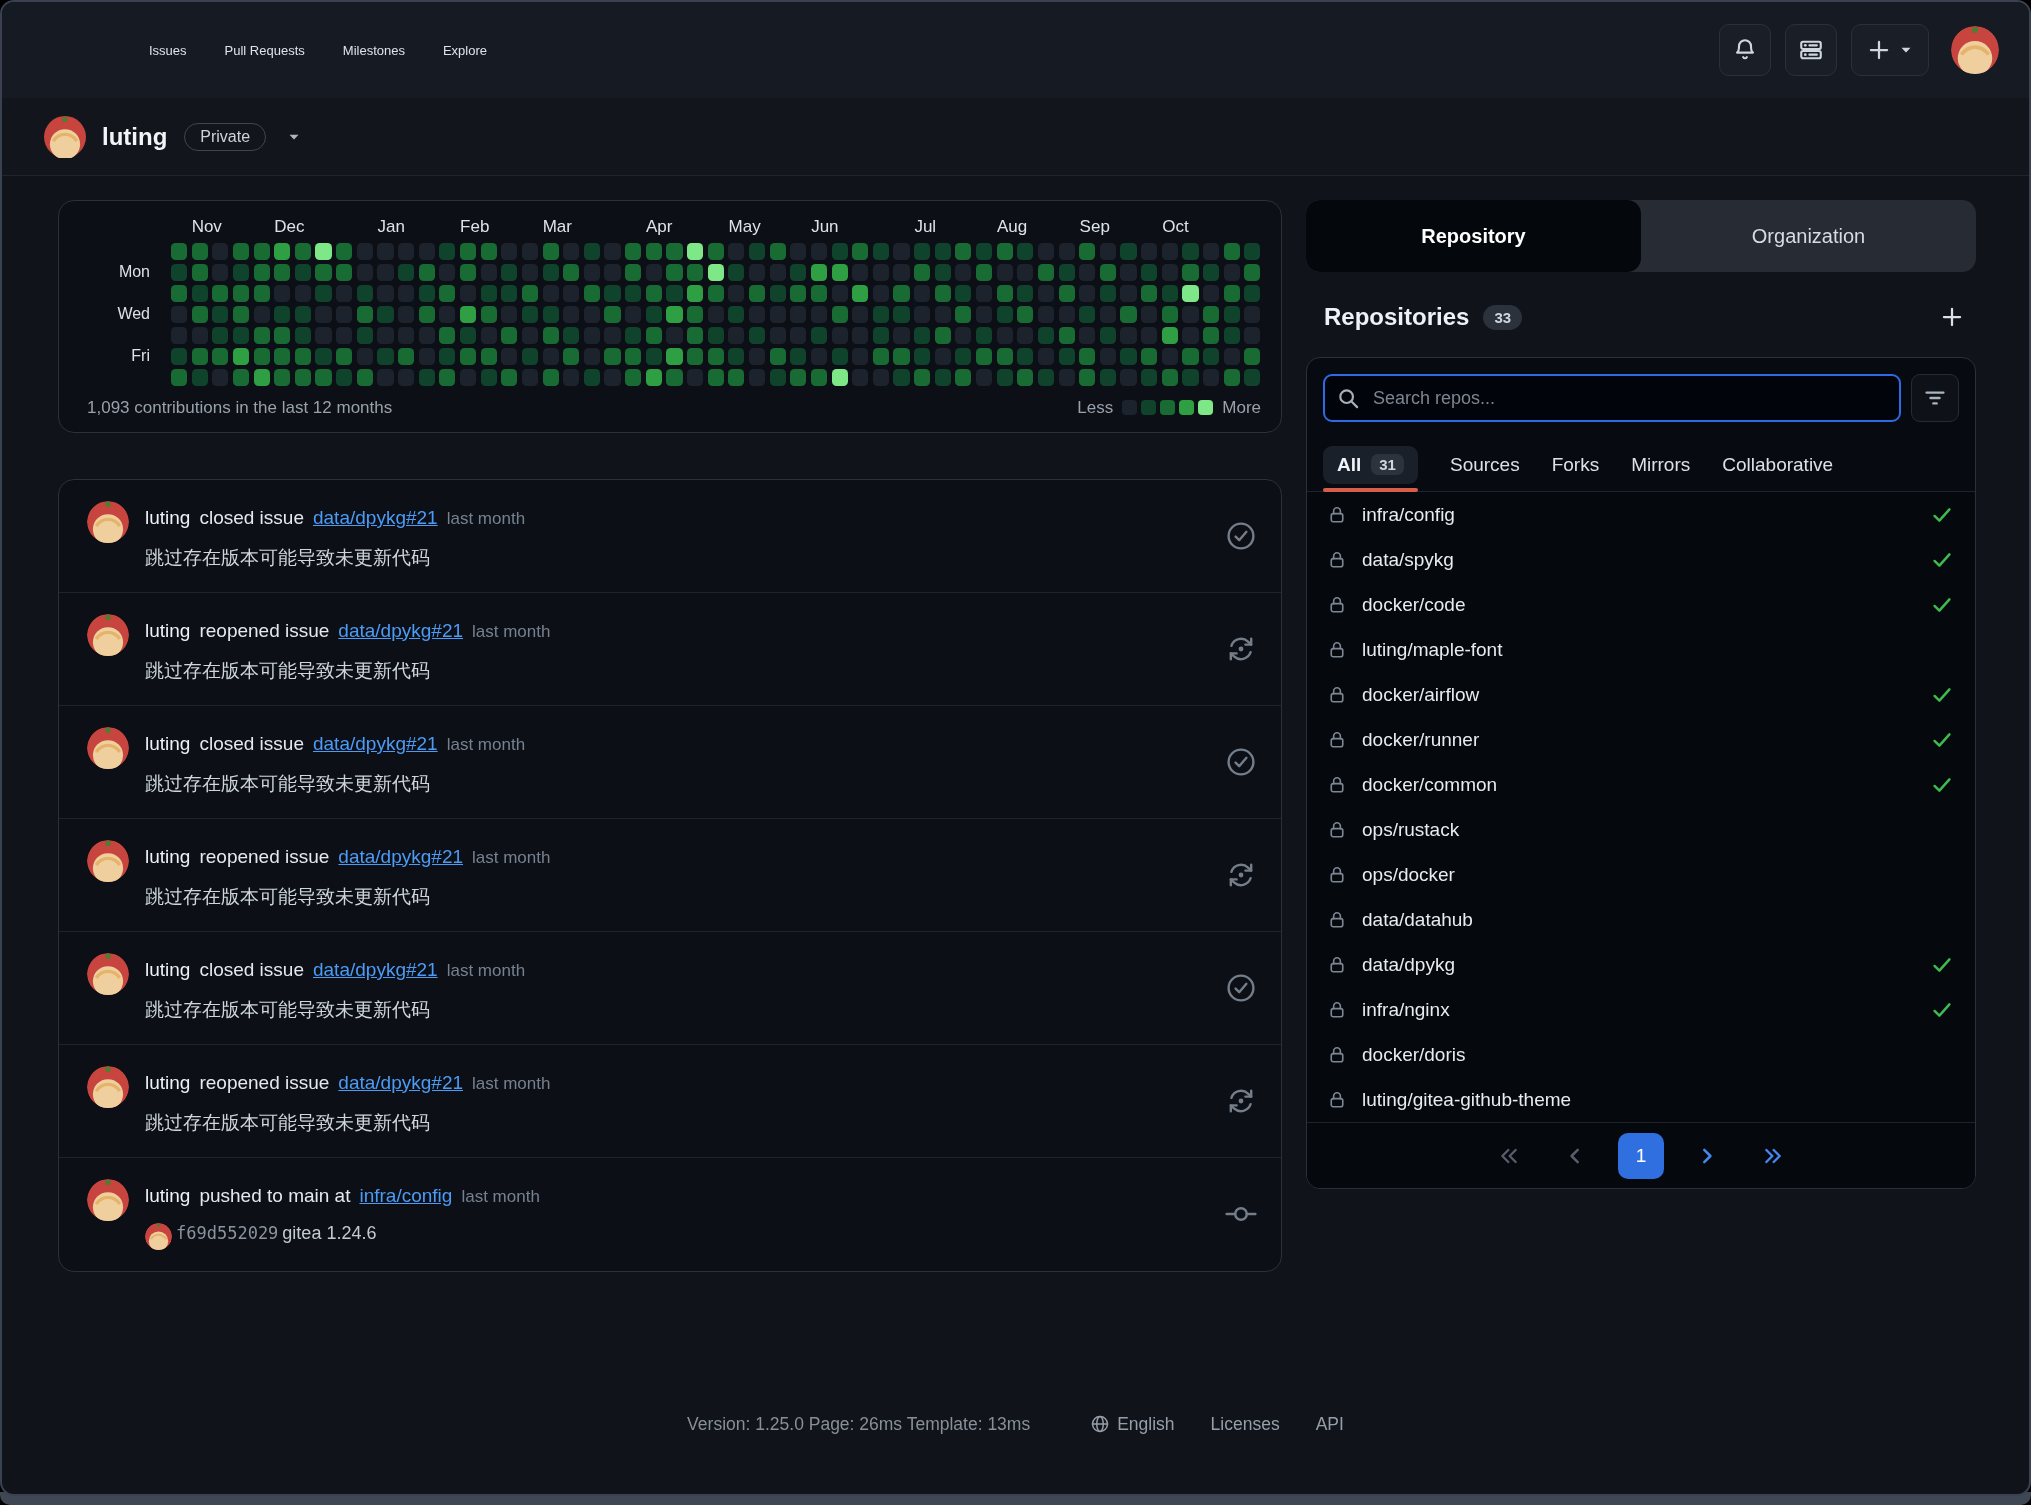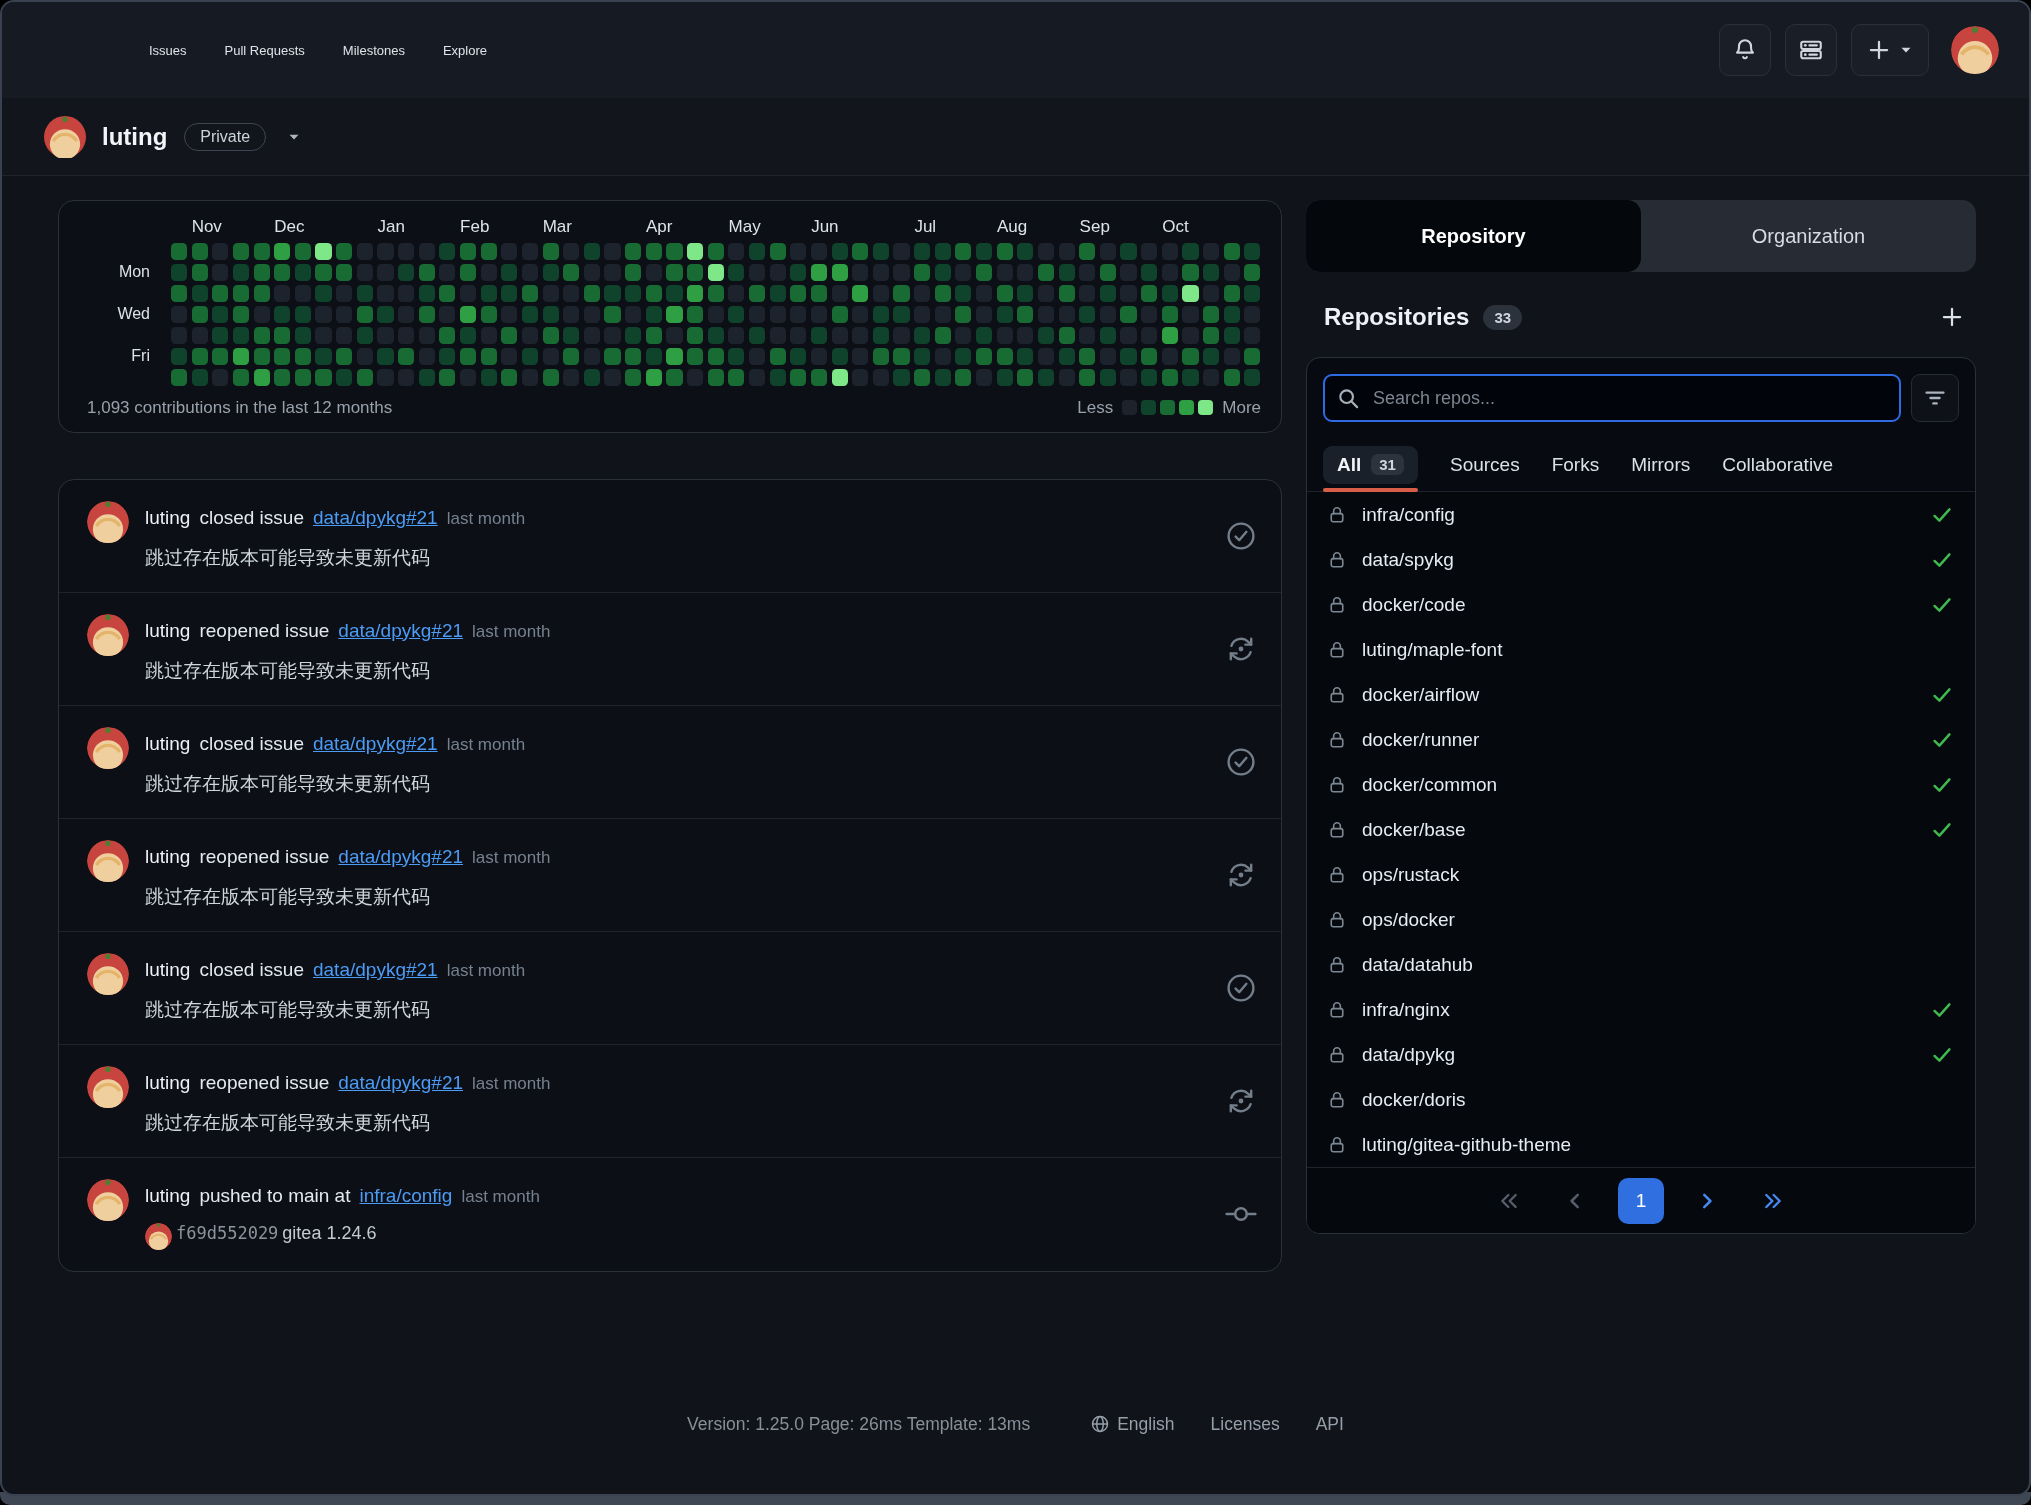--- a/index.html
+++ b/index.html
@@ -1041,76 +1041,62 @@
                   </svg>
                 </span>
               </div>
               <div class="repo-row">
                 <span class="repo-lock">
                   <svg width="20" height="20" viewBox="0 0 16 16">
                     <path fill="none" stroke="currentColor" stroke-linecap="round" stroke-linejoin="round" stroke-width="1.3" d="M5.3 6.9V4.9a2.7 2.7 0 0 1 5.4 0v2"></path>
                     <rect x="3.4" y="6.9" width="9.2" height="6.5" rx="1.6" fill="none" stroke="currentColor" stroke-linecap="round" stroke-linejoin="round" stroke-width="1.3"></rect>
                   </svg>
                 </span>
-                <span class="repo-name">docker/base</span>
+                <span class="repo-name">ops/rustack</span>
+              </div>
+              <div class="repo-row">
+                <span class="repo-lock">
+                  <svg width="20" height="20" viewBox="0 0 16 16">
+                    <path fill="none" stroke="currentColor" stroke-linecap="round" stroke-linejoin="round" stroke-width="1.3" d="M5.3 6.9V4.9a2.7 2.7 0 0 1 5.4 0v2"></path>
+                    <rect x="3.4" y="6.9" width="9.2" height="6.5" rx="1.6" fill="none" stroke="currentColor" stroke-linecap="round" stroke-linejoin="round" stroke-width="1.3"></rect>
+                  </svg>
+                </span>
+                <span class="repo-name">ops/docker</span>
+              </div>
+              <div class="repo-row">
+                <span class="repo-lock">
+                  <svg width="20" height="20" viewBox="0 0 16 16">
+                    <path fill="none" stroke="currentColor" stroke-linecap="round" stroke-linejoin="round" stroke-width="1.3" d="M5.3 6.9V4.9a2.7 2.7 0 0 1 5.4 0v2"></path>
+                    <rect x="3.4" y="6.9" width="9.2" height="6.5" rx="1.6" fill="none" stroke="currentColor" stroke-linecap="round" stroke-linejoin="round" stroke-width="1.3"></rect>
+                  </svg>
+                </span>
+                <span class="repo-name">data/datahub</span>
+              </div>
+              <div class="repo-row">
+                <span class="repo-lock">
+                  <svg width="20" height="20" viewBox="0 0 16 16">
+                    <path fill="none" stroke="currentColor" stroke-linecap="round" stroke-linejoin="round" stroke-width="1.3" d="M5.3 6.9V4.9a2.7 2.7 0 0 1 5.4 0v2"></path>
+                    <rect x="3.4" y="6.9" width="9.2" height="6.5" rx="1.6" fill="none" stroke="currentColor" stroke-linecap="round" stroke-linejoin="round" stroke-width="1.3"></rect>
+                  </svg>
+                </span>
+                <span class="repo-name">data/dpykg</span>
                 <span class="repo-check">
                   <svg width="22" height="22" viewBox="0 0 16 16">
                     <path fill="none" stroke="currentColor" stroke-linecap="round" stroke-linejoin="round" stroke-width="1.8" d="M2.6 8.7l3.5 3.4 7.3-8.2"></path>
                   </svg>
                 </span>
               </div>
               <div class="repo-row">
                 <span class="repo-lock">
                   <svg width="20" height="20" viewBox="0 0 16 16">
                     <path fill="none" stroke="currentColor" stroke-linecap="round" stroke-linejoin="round" stroke-width="1.3" d="M5.3 6.9V4.9a2.7 2.7 0 0 1 5.4 0v2"></path>
                     <rect x="3.4" y="6.9" width="9.2" height="6.5" rx="1.6" fill="none" stroke="currentColor" stroke-linecap="round" stroke-linejoin="round" stroke-width="1.3"></rect>
                   </svg>
                 </span>
-                <span class="repo-name">ops/rustack</span>
-              </div>
-              <div class="repo-row">
-                <span class="repo-lock">
-                  <svg width="20" height="20" viewBox="0 0 16 16">
-                    <path fill="none" stroke="currentColor" stroke-linecap="round" stroke-linejoin="round" stroke-width="1.3" d="M5.3 6.9V4.9a2.7 2.7 0 0 1 5.4 0v2"></path>
-                    <rect x="3.4" y="6.9" width="9.2" height="6.5" rx="1.6" fill="none" stroke="currentColor" stroke-linecap="round" stroke-linejoin="round" stroke-width="1.3"></rect>
-                  </svg>
-                </span>
-                <span class="repo-name">ops/docker</span>
-              </div>
-              <div class="repo-row">
-                <span class="repo-lock">
-                  <svg width="20" height="20" viewBox="0 0 16 16">
-                    <path fill="none" stroke="currentColor" stroke-linecap="round" stroke-linejoin="round" stroke-width="1.3" d="M5.3 6.9V4.9a2.7 2.7 0 0 1 5.4 0v2"></path>
-                    <rect x="3.4" y="6.9" width="9.2" height="6.5" rx="1.6" fill="none" stroke="currentColor" stroke-linecap="round" stroke-linejoin="round" stroke-width="1.3"></rect>
-                  </svg>
-                </span>
-                <span class="repo-name">data/datahub</span>
-              </div>
-              <div class="repo-row">
-                <span class="repo-lock">
-                  <svg width="20" height="20" viewBox="0 0 16 16">
-                    <path fill="none" stroke="currentColor" stroke-linecap="round" stroke-linejoin="round" stroke-width="1.3" d="M5.3 6.9V4.9a2.7 2.7 0 0 1 5.4 0v2"></path>
-                    <rect x="3.4" y="6.9" width="9.2" height="6.5" rx="1.6" fill="none" stroke="currentColor" stroke-linecap="round" stroke-linejoin="round" stroke-width="1.3"></rect>
-                  </svg>
-                </span>
                 <span class="repo-name">infra/nginx</span>
-                <span class="repo-check">
-                  <svg width="22" height="22" viewBox="0 0 16 16">
-                    <path fill="none" stroke="currentColor" stroke-linecap="round" stroke-linejoin="round" stroke-width="1.8" d="M2.6 8.7l3.5 3.4 7.3-8.2"></path>
-                  </svg>
-                </span>
-              </div>
-              <div class="repo-row">
-                <span class="repo-lock">
-                  <svg width="20" height="20" viewBox="0 0 16 16">
-                    <path fill="none" stroke="currentColor" stroke-linecap="round" stroke-linejoin="round" stroke-width="1.3" d="M5.3 6.9V4.9a2.7 2.7 0 0 1 5.4 0v2"></path>
-                    <rect x="3.4" y="6.9" width="9.2" height="6.5" rx="1.6" fill="none" stroke="currentColor" stroke-linecap="round" stroke-linejoin="round" stroke-width="1.3"></rect>
-                  </svg>
-                </span>
-                <span class="repo-name">data/dpykg</span>
                 <span class="repo-check">
                   <svg width="22" height="22" viewBox="0 0 16 16">
                     <path fill="none" stroke="currentColor" stroke-linecap="round" stroke-linejoin="round" stroke-width="1.8" d="M2.6 8.7l3.5 3.4 7.3-8.2"></path>
                   </svg>
                 </span>
               </div>
               <div class="repo-row">
                 <span class="repo-lock">
                   <svg width="20" height="20" viewBox="0 0 16 16">
                     <path fill="none" stroke="currentColor" stroke-linecap="round" stroke-linejoin="round" stroke-width="1.3" d="M5.3 6.9V4.9a2.7 2.7 0 0 1 5.4 0v2"></path>

